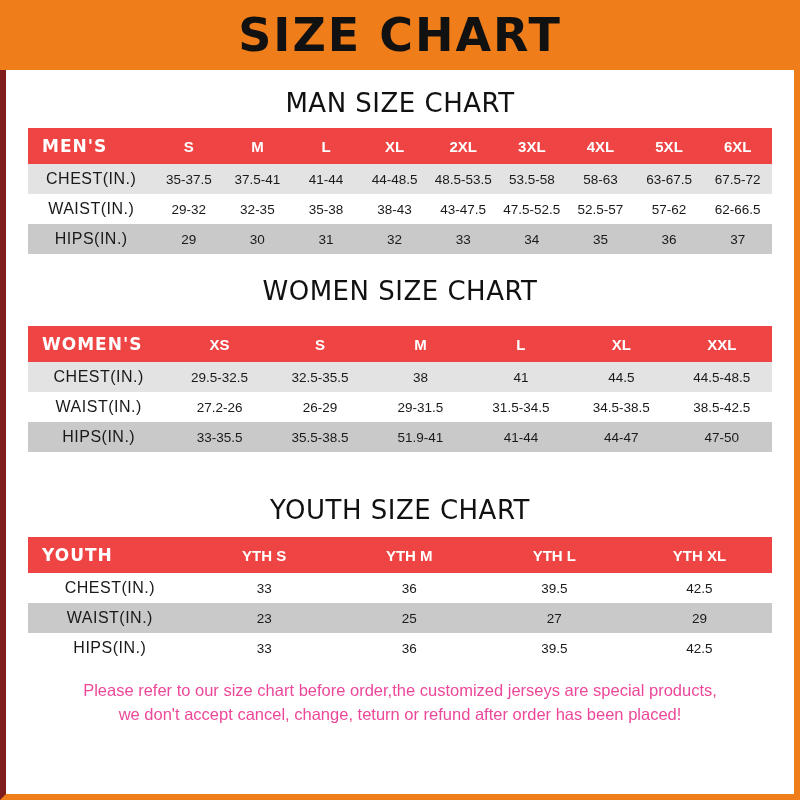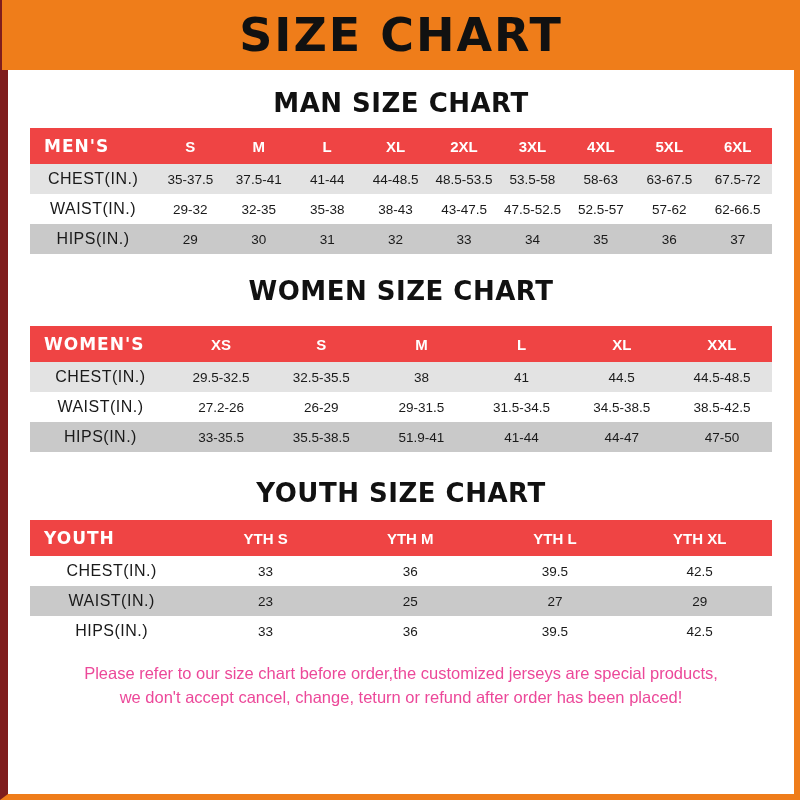--- a/index.html
+++ b/index.html
@@ -12,21 +12,21 @@
     background: #ffffff;
     font-family: "Liberation Sans", sans-serif;
     overflow: hidden;
   }
   .page {
     position: relative;
     width: 800px;
     height: 800px;
     box-sizing: border-box;
     background: #ffffff;
-    border-left: 8px solid #7f1d1d;
+    border-left: 6px solid #7f1d1d;
     border-right: 6px solid #ef7d1a;
     border-bottom: 6px solid #ef7d1a;
   }
   .banner {
     height: 70px;
     background: #ef7d1a;
     display: flex;
     align-items: center;
     justify-content: center;
     margin: 0 -6px;
@@ -37,28 +37,28 @@
     font-size: 46px;
     letter-spacing: 2px;
     color: #111111;
   }
   .content {
     padding: 0 22px;
   }
   .section-title {
     text-align: center;
     font-family: "DejaVu Sans", sans-serif;
-    font-weight: bold;
+    font-weight: normal;
     font-size: 26px;
     color: #111111;
     letter-spacing: 0.5px;
   }
   .t-man { margin-top: 18px; margin-bottom: 10px; }
   .t-women { margin-top: 22px; margin-bottom: 20px; }
-  .t-youth { margin-top: 26px; margin-bottom: 12px; }
+  .t-youth { margin-top: 43px; margin-bottom: 12px; }
 
   table.size {
     width: 100%;
     border-collapse: collapse;
     table-layout: fixed;
   }
   table.size th, table.size td {
     text-align: center;
     vertical-align: middle;
     font-family: "Liberation Sans", sans-serif;

